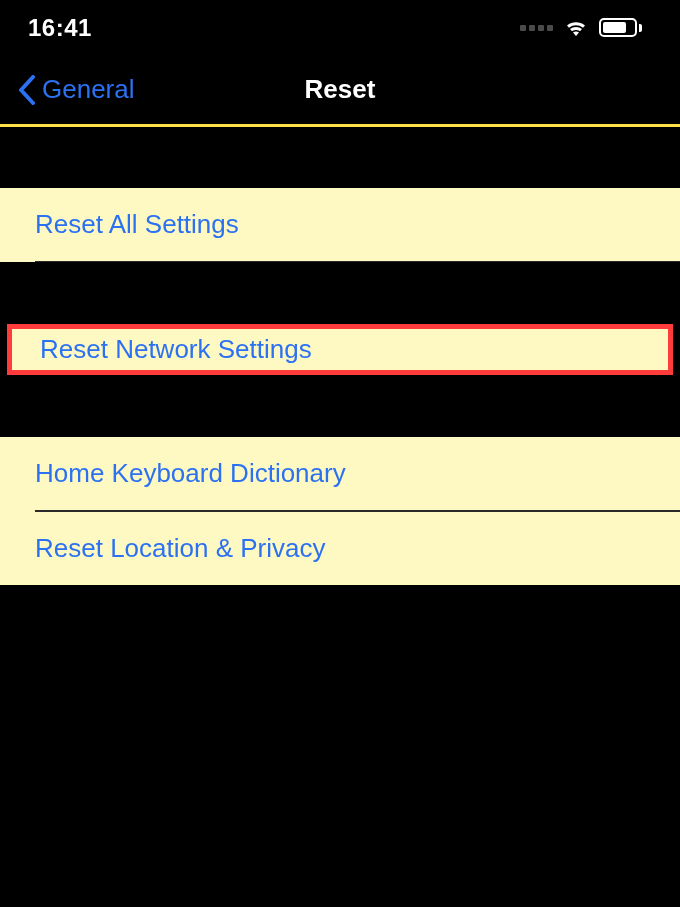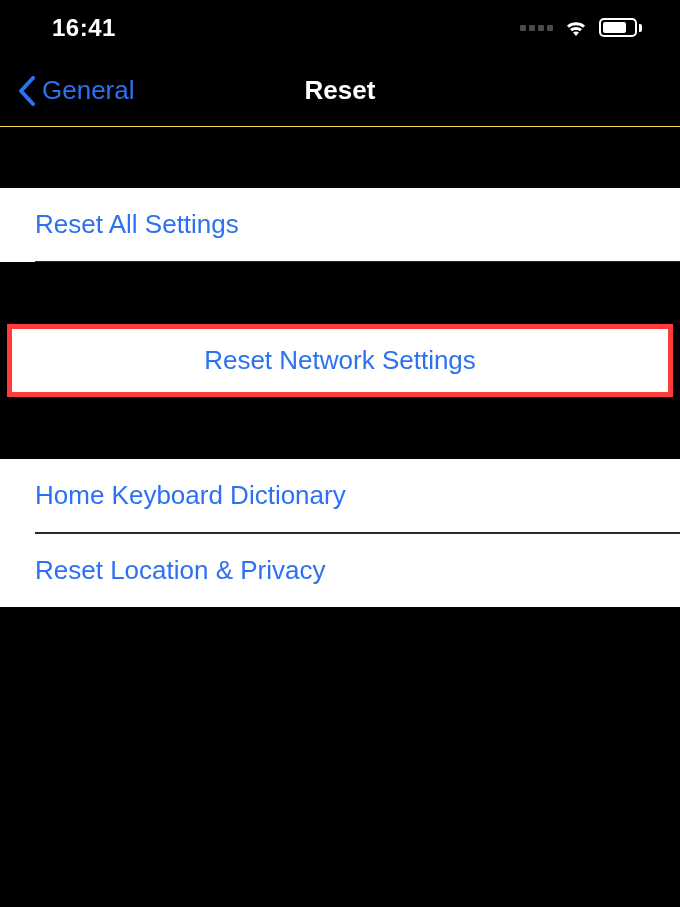--- a/index.html
+++ b/index.html
@@ -13,21 +13,21 @@
       background: #000000;
       font-family: -apple-system, BlinkMacSystemFont, "Helvetica Neue", Arial, sans-serif;
       overflow: hidden;
       position: relative;
     }
     .status-bar {
       height: 55px;
       display: flex;
       align-items: center;
       justify-content: space-between;
-      padding: 0 38px 0 52px;
+      padding: 0 38px 0 28px;
       color: #ffffff;
     }
     .time {
       font-size: 24px;
       font-weight: 600;
       letter-spacing: 0.5px;
     }
     .status-icons {
       display: flex;
       align-items: center;
@@ -71,21 +71,21 @@
       height: 8px;
       background: #ffffff;
       border-radius: 0 2px 2px 0;
       margin-left: 2px;
     }
     .nav-bar {
       height: 72px;
       display: flex;
       align-items: center;
       position: relative;
-      border-bottom: 1px solid #fde047;
+      border-bottom: 3px solid #fde047;
       text-decoration: underline;
     }
     .back-button {
       display: flex;
       align-items: center;
       position: absolute;
       left: 18px;
       cursor: pointer;
     }
     .chevron-back {
@@ -109,41 +109,40 @@
     }
     .section-gap {
       height: 61px;
       background: #000000;
     }
     .section-gap-mid {
       height: 62px;
       background: #000000;
     }
     .list-section {
-      background: #ffffff;
+      background: #fef9c3;
     }
     .list-item {
       padding: 21px 35px;
       color: #2b71f2;
       font-size: 26px;
       font-weight: 400;
       cursor: pointer;
     }
     .item-separator {
       height: 1px;
       background: #2a2a2a;
       margin-left: 35px;
     }
     .highlighted-section {
       border: 5px solid #ff3b3b;
       margin: 0 7px;
     }
     .highlighted-section .list-item {
-      padding: 16px 28px;
-      text-align: center;
+      padding: 5px 28px;
     }
   </style>
 </head>
 <body>
 
 <div class="status-bar">
   <div class="time">16:41</div>
   <div class="status-icons">
     <div class="cell-dots">
       <div class="cell-dot"></div>

